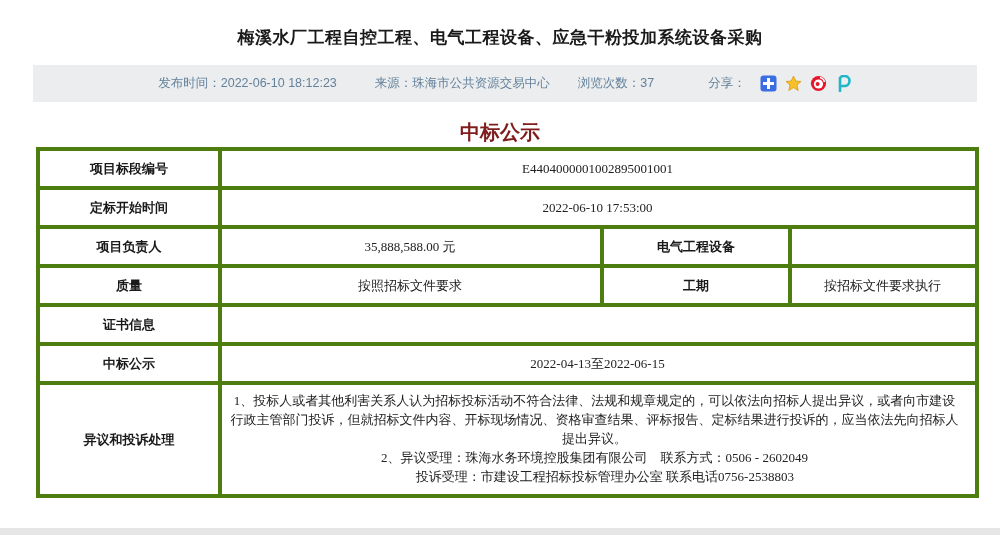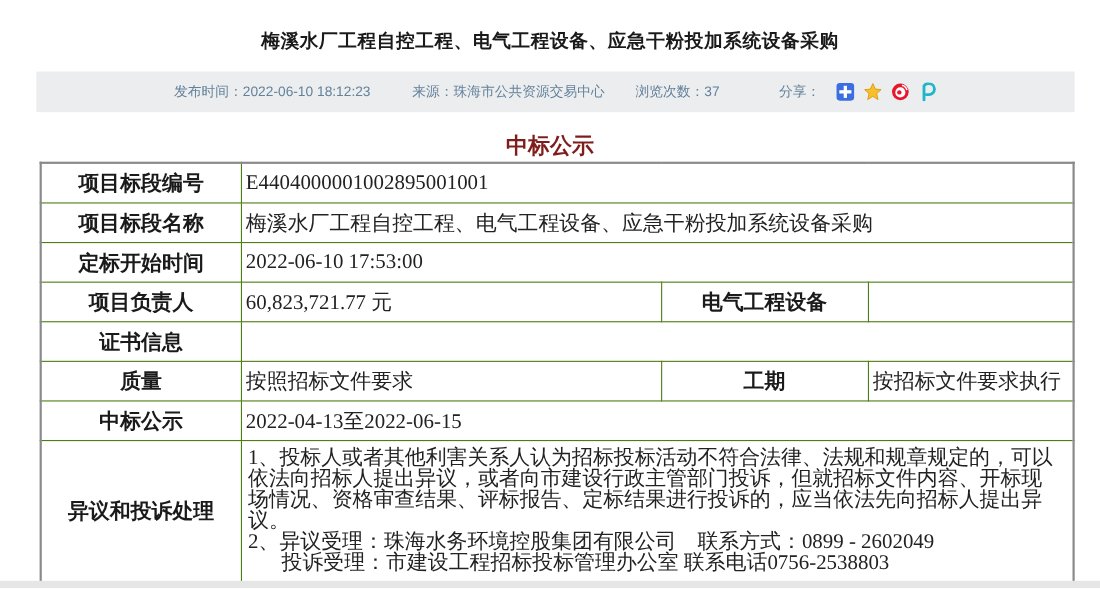--- a/index.html
+++ b/index.html
@@ -11,24 +11,24 @@
             display:flex;align-items:center;justify-content:center;font-size:12.5px;color:#64819c;}
   .meta-item{white-space:nowrap;}
   .m1{margin-right:38px;} .m2{margin-right:28px;} .m3{margin-right:54px;}
   .share-label{margin-right:14px;}
   .share-icons{display:flex;align-items:center;gap:8px;}
   .share-icons span{display:inline-flex;width:17px;height:17px;cursor:pointer;}
   .section-title{position:absolute;left:0;top:119px;width:1000px;text-align:center;
                  font-size:20px;font-weight:bold;color:#7f1d1d;}
   table.bid{position:absolute;left:36px;top:147px;width:939px;border-collapse:collapse;
             table-layout:fixed;border:2px solid #8a8a8a;}
-  table.bid td{border:1px solid #4d7c0f;font-size:19px;vertical-align:middle;overflow:hidden;}
+  table.bid td{border:4px solid #4d7c0f;font-size:13px;vertical-align:middle;overflow:hidden;}
   td.lbl{font-weight:bold;text-align:center;color:#1a1a1a;height:33px;
          font-family:"Liberation Sans",sans-serif;}
-  td.val{font-family:"Liberation Serif",serif;color:#222;text-align:left;
+  td.val{font-family:"Liberation Serif",serif;color:#222;text-align:center;
          padding:2px 6px 2px 4px;}
   td.tall{vertical-align:middle;}
   .complaint{padding:4px 8px 6px 2px;line-height:19px;font-family:"Liberation Serif",serif;
              color:#222;}
   .complaint .indent{padding-left:1.6em;}
   .bottom-strip{position:absolute;left:0;bottom:0;width:1000px;height:7px;background:#e6e6e6;}
 </style>
 </head>
 <body>
 
@@ -78,53 +78,49 @@
         <col style="width:382px">
         <col style="width:188px">
         <col style="width:187px">
       </colgroup>
     <tbody>
         <tr>
       <td class="lbl">项目标段编号</td>
       <td class="val" colspan="3">E4404000001002895001001</td>
     </tr>
     <tr>
-      <td class="lbl">项目标段名称</td>
-      <td class="val" colspan="3">梅溪水厂工程自控工程、电气工程设备、应急干粉投加系统设备采购</td>
-    </tr>
-    <tr>
       <td class="lbl">定标开始时间</td>
       <td class="val" colspan="3">2022-06-10 17:53:00</td>
     </tr>
     <tr>
       <td class="lbl">项目负责人</td>
-      <td class="val">60,823,721.77 元</td>
+      <td class="val">35,888,588.00 元</td>
       <td class="lbl">电气工程设备</td>
       <td class="val"></td>
-    </tr>
-    <tr>
-      <td class="lbl">证书信息</td>
-      <td class="val" colspan="3"></td>
     </tr>
     <tr>
       <td class="lbl">质量</td>
       <td class="val">按照招标文件要求</td>
       <td class="lbl">工期</td>
       <td class="val">按招标文件要求执行</td>
+    </tr>
+    <tr>
+      <td class="lbl">证书信息</td>
+      <td class="val" colspan="3"></td>
     </tr>
     <tr>
       <td class="lbl">中标公示</td>
       <td class="val" colspan="3">2022-04-13至2022-06-15</td>
     </tr>
     <tr>
       <td class="lbl tall">异议和投诉处理</td>
       <td class="val" colspan="3">
         <div class="complaint">
           <div>1、投标人或者其他利害关系人认为招标投标活动不符合法律、法规和规章规定的，可以依法向招标人提出异议，或者向市建设行政主管部门投诉，但就招标文件内容、开标现场情况、资格审查结果、评标报告、定标结果进行投诉的，应当依法先向招标人提出异议。</div>
-          <div>2、异议受理：珠海水务环境控股集团有限公司　联系方式：0899 - 2602049</div>
+          <div>2、异议受理：珠海水务环境控股集团有限公司　联系方式：0506 - 2602049</div>
           <div class="indent">投诉受理：市建设工程招标投标管理办公室 联系电话0756-2538803</div>
         </div>
       </td>
     </tr>
   </tbody>
     </table>
 
   <div class="bottom-strip"></div>
 </div>
 

